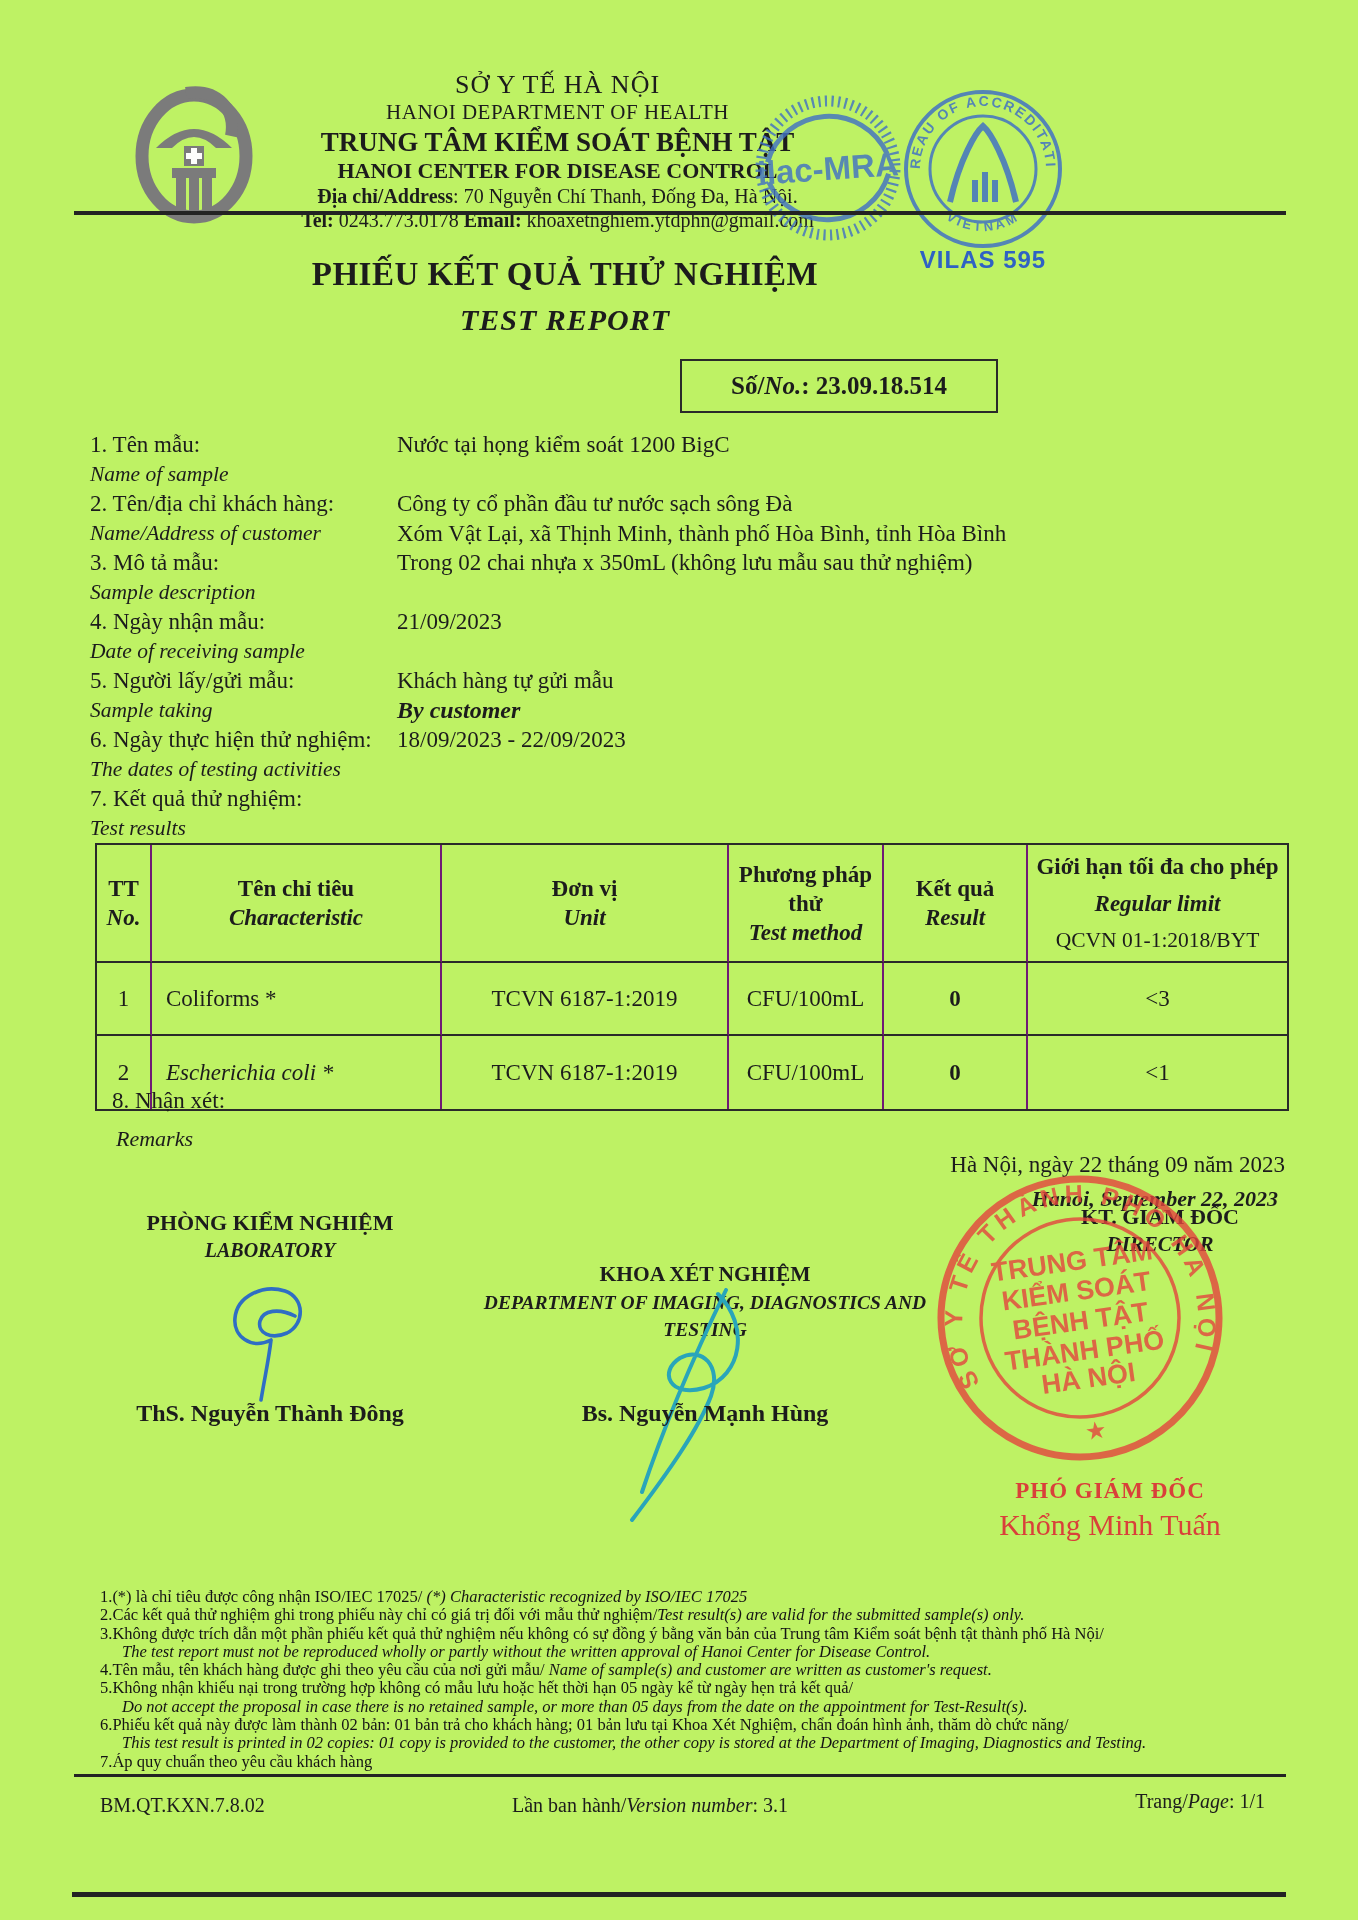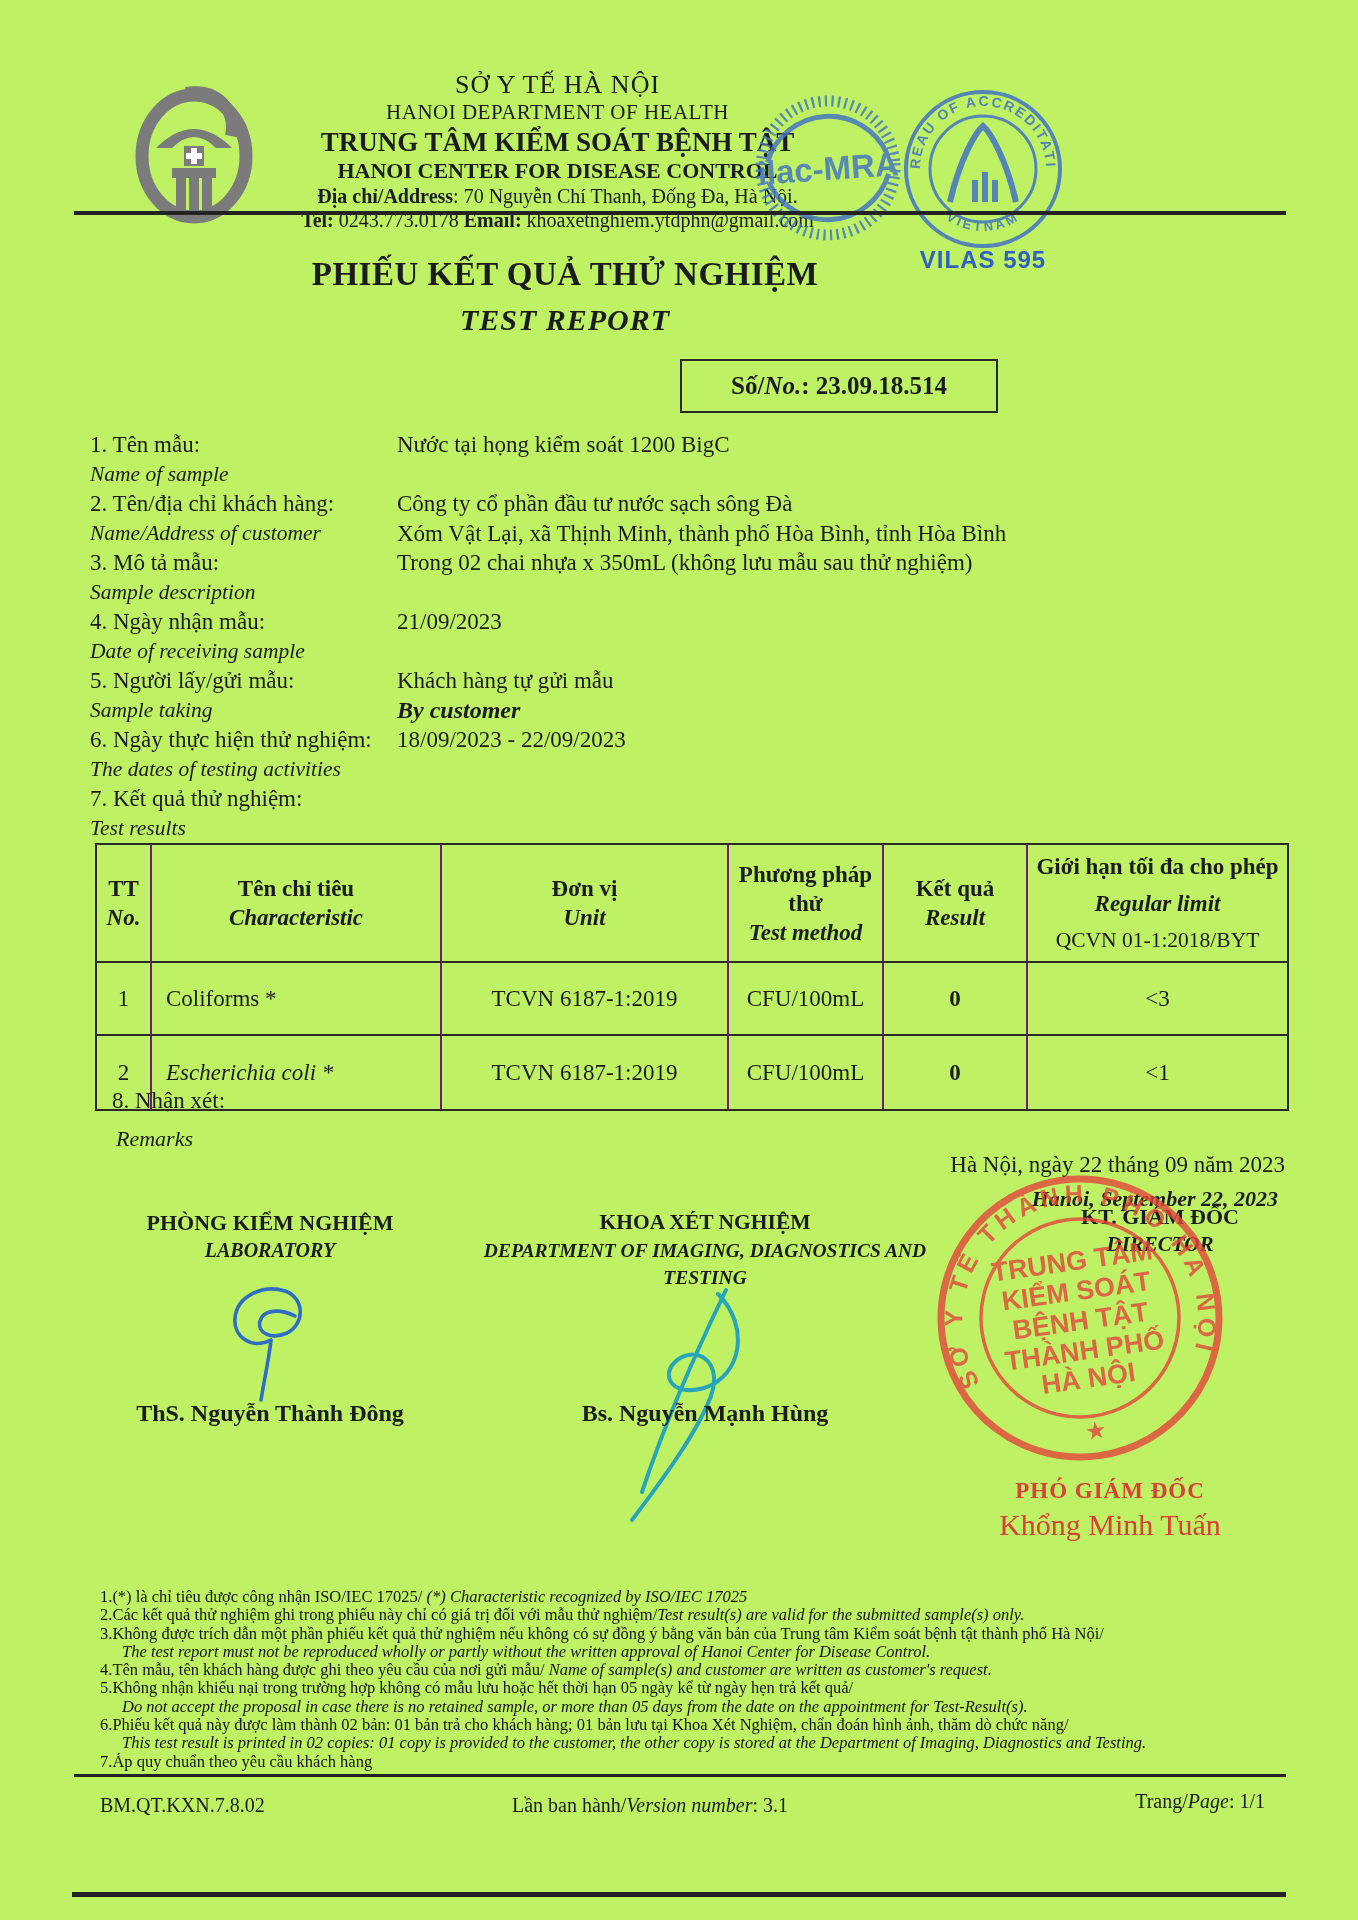--- a/index.html
+++ b/index.html
@@ -269,21 +269,21 @@
   <div class="abs remark-en" style="left:116px;top:1126px;">Remarks</div>
 
   <div class="abs date-vi" style="right:73px;top:1152px;">Hà Nội, ngày 22 tháng 09 năm 2023</div>
   <div class="abs date-en" style="right:80px;top:1186px;">Hanoi, September 22, 2023</div>
 
   <div class="abs ctr" style="left:90px;top:1208px;width:360px;">
     <div class="sig-title-vi">PHÒNG KIỂM NGHIỆM</div>
     <div class="sig-title-en">LABORATORY</div>
   </div>
 
-  <div class="abs ctr" style="left:445px;top:1208px;width:520px;">
+  <div class="abs ctr" style="left:445px;top:1260px;width:520px;">
     <div class="sig-title-vi" style="font-size:21.5px;">KHOA XÉT NGHIỆM</div>
     <div class="sig-title-en" style="font-size:19.5px;">DEPARTMENT OF IMAGING, DIAGNOSTICS AND TESTING</div>
   </div>
 
   <div class="abs ctr" style="left:1010px;top:1202px;width:300px;">
     <div class="sig-title-vi">KT. GIÁM ĐỐC</div>
     <div class="sig-title-en" style="font-size:21px;">DIRECTOR</div>
   </div>
 
   <svg class="abs" style="left:205px;top:1278px;" width="150" height="135" viewBox="0 0 150 135">

